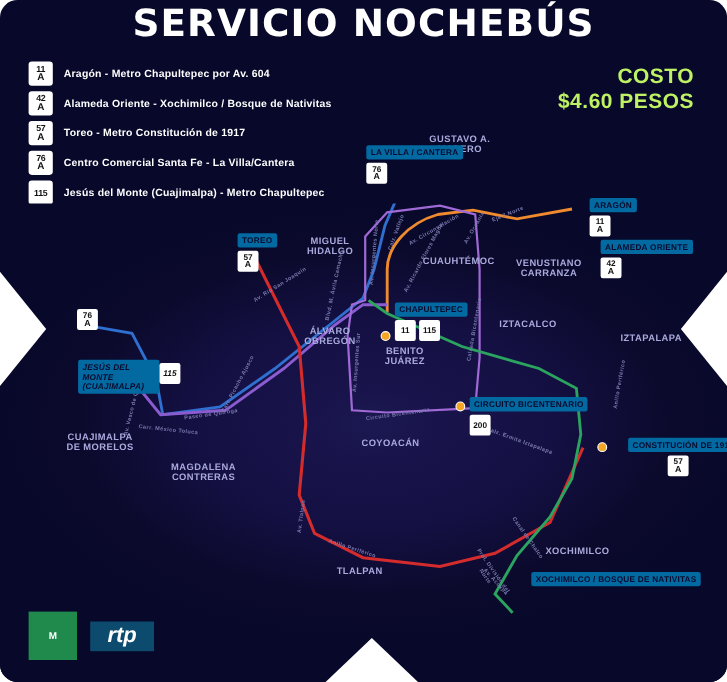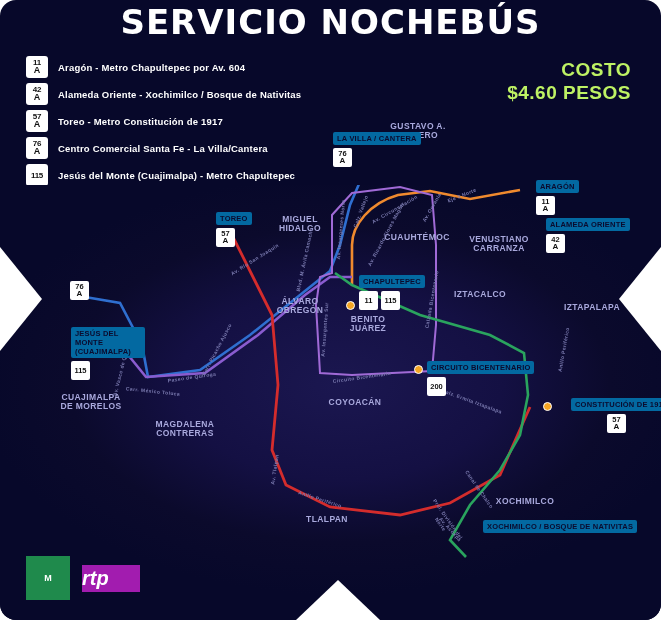--- a/index.html
+++ b/index.html
@@ -57,21 +57,21 @@
     font-size:7px;font-weight:bold;line-height:7px;
   }
   .sbadge .num{font-size:7.5px;}
   .sbadge .glyph{font-size:8px;line-height:8px;}
   .dot{width:7px;height:7px;border-radius:50%;background:#f5a623;border:1px solid #fff;}
 
   
   .logos{position:absolute;left:26px;bottom:20px;display:flex;align-items:center;gap:12px;}
   .logo-metro{width:44px;height:44px;background:#1f8a4c;display:flex;align-items:center;justify-content:center;}
   .logo-metro span{color:#fff;font-size:9px;font-weight:bold;}
-  .logo-rtp{width:58px;height:27px;background:#a21caf;display:flex;align-items:center;}
+  .logo-rtp{width:58px;height:27px;background:#0c4a6e;display:flex;align-items:center;justify-content:center;}
   .logo-rtp span{color:#fff;font-size:20px;font-weight:bold;font-style:italic;}
 </style>
 </head>
 <body>
 
 <div id="app">
 
   <div class="title">SERVICIO NOCHEBÚS</div>
 
   <div class="costo">
@@ -212,21 +212,21 @@
       </div>
     </div>
 
     <div class="stop" style="left:70px;top:93px;flex-direction:column;align-items:flex-start;">
       <div class="sbadge" style="margin-top:3px;">
         <span class="num">76</span>
           <span class="glyph">A</span>
       </div>
     </div>
 
-    <div class="stop" style="left:71px;top:142px;flex-direction:column;align-items:flex-start;">
+    <div class="stop" style="left:71px;top:142px;flex-direction:row;align-items:flex-start;font-style:italic;">
       <div class="box" style="white-space:normal;width:66px;line-height:9px;">JESÚS DEL MONTE (CUAJIMALPA)</div>
       <div class="sbadge" style="margin-top:3px;">
         <span class="num">115</span>
       </div>
     </div>
 
     <div class="stop" style="left:346px;top:90px;align-items:flex-end;gap:4px;">
       <div class="dot"></div>
       <div style="display:flex;flex-direction:column;">
         <div class="box">CHAPULTEPEC</div>

